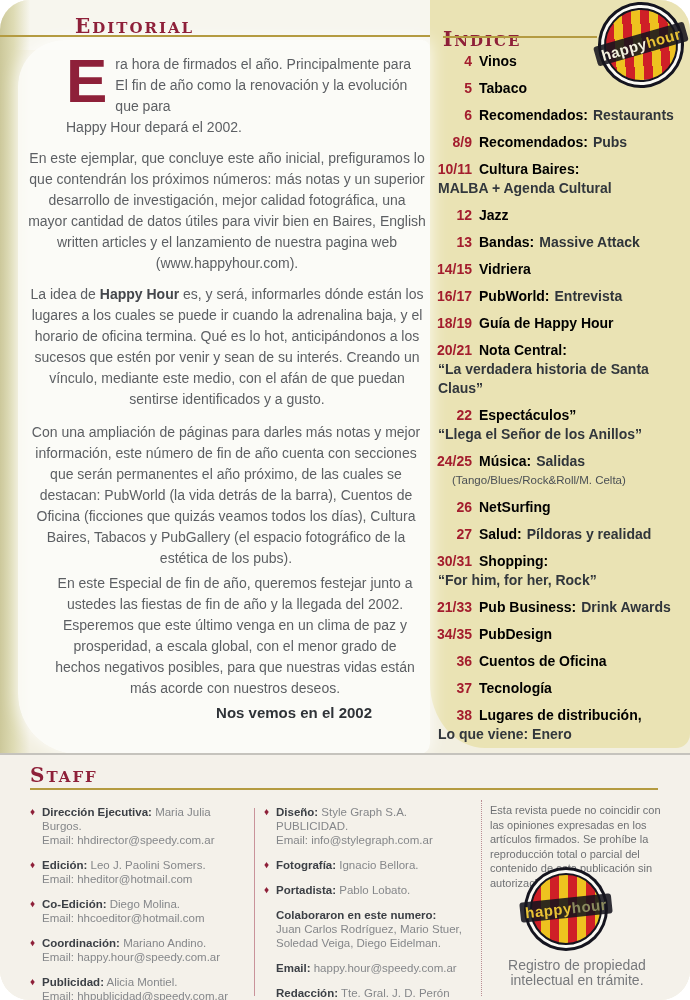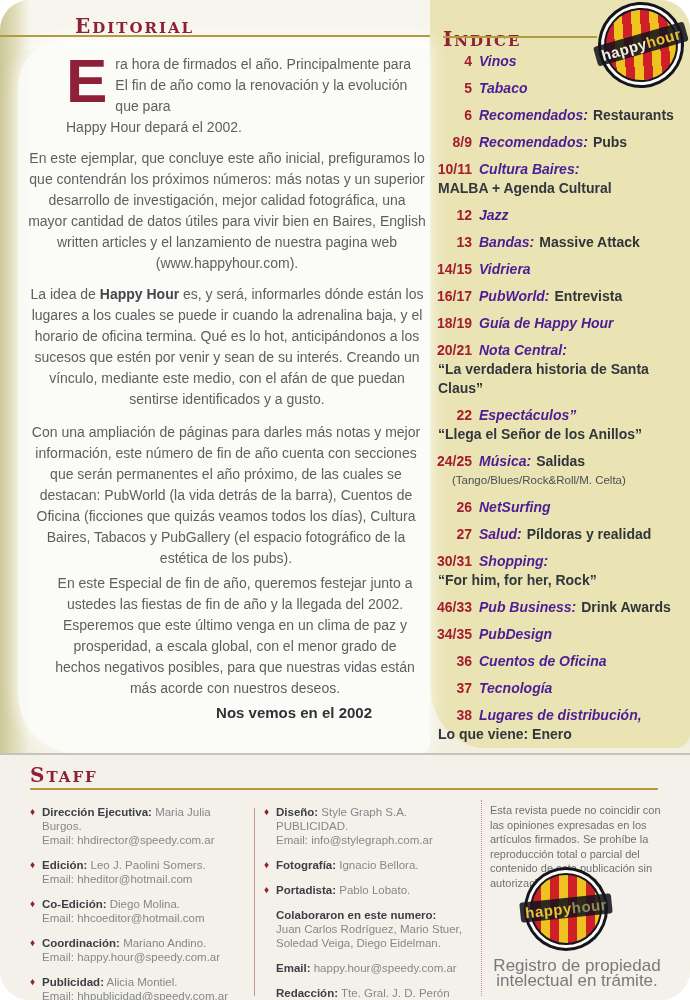--- a/index.html
+++ b/index.html
@@ -40,21 +40,21 @@
   .p4{left:52px;top:573px;width:366px;text-align:center;}
   .brand{font-weight:bold;color:#44474c;}
   .closing{left:0;top:702px;width:372px;text-align:right;font-weight:bold;color:#2f3338;font-size:15px;}
 
   
   .index-panel{position:absolute;left:430px;top:0;width:260px;height:748px;
     background:#eae3b4;border-bottom-left-radius:55px 65px;border-bottom-right-radius:14px;}
   .index-list{position:absolute;left:436px;top:52px;width:252px;}
   .idx-item{margin-bottom:8px;font-weight:bold;font-size:14px;line-height:19px;}
   .idx-num{display:inline-block;min-width:36px;text-align:right;margin-right:7px;color:#a31d2d;}
-  .idx-pre{color:#4c1d95;margin-right:5px;font-style:italic;}
+  .idx-pre{color:#000000;margin-right:5px;}
   .idx-strong{color:#30353a;}
   .idx-strong:empty,.idx-line2:empty,.idx-line2-small:empty{display:none;}
   .idx-line2{color:#32373c;margin-left:2px;}
   .idx-line2-small{color:#4a4f54;font-size:11.5px;font-weight:normal;margin-left:16px;}
 
   
   .logo{position:absolute;border-radius:50%;background:#15151f;padding:3px;}
   .logo-white{background:#fbfaf4;border-radius:50%;padding:3px;width:100%;height:100%;box-sizing:border-box;}
   .logo-stripes{width:100%;height:100%;border-radius:50%;border:2px solid #15151f;box-sizing:border-box;
     background:repeating-linear-gradient(90deg,#cf1f27 0 9px,#eec21f 9px 18px);}
@@ -80,21 +80,21 @@
   .v-div1{position:absolute;left:254px;top:808px;height:188px;border-left:1px solid #c9939a;}
   .v-div2{position:absolute;left:481px;top:800px;height:196px;border-left:1px dotted #bb8e94;}
   .st-entry{position:relative;padding-left:12px;margin-bottom:11px;}
   .st-bullet{position:absolute;left:0;top:0;color:#8e2039;font-size:10px;}
   .st-label{font-weight:bold;color:#3b3f45;}
   .st-email:empty{display:none;}
   .st-block{padding-left:12px;margin-bottom:11px;}
   .st-head{font-weight:bold;color:#3b3f45;}
   .legal{color:#6e7073;font-size:11px;line-height:14.5px;margin-bottom:6px;}
   .registro{position:absolute;left:488px;top:958px;width:178px;text-align:center;
-    color:#77797c;font-size:17px;line-height:15px;}
+    color:#77797c;font-size:14px;line-height:15px;}
 </style>
 </head>
 <body>
 
 <div class="page">
 
   <div class="edge-top"></div>
   <div class="edge-left"></div>
 
   <div class="index-panel"></div>
@@ -244,21 +244,21 @@
       <div class="idx-item">
         <div class="idx-line1">
           <span class="idx-num">30/31</span><span class="idx-pre">Shopping:</span>
         </div>
         <div class="idx-line2">“For him, for her, Rock”</div>
 
       </div>
 
       <div class="idx-item">
         <div class="idx-line1">
-          <span class="idx-num">46/33</span><span class="idx-pre">Pub Business:</span><span class="idx-strong">Drink Awards</span>
+          <span class="idx-num">21/33</span><span class="idx-pre">Pub Business:</span><span class="idx-strong">Drink Awards</span>
         </div>
 
       </div>
 
       <div class="idx-item">
         <div class="idx-line1">
           <span class="idx-num">34/35</span><span class="idx-pre">PubDesign</span>
         </div>
 
       </div>

